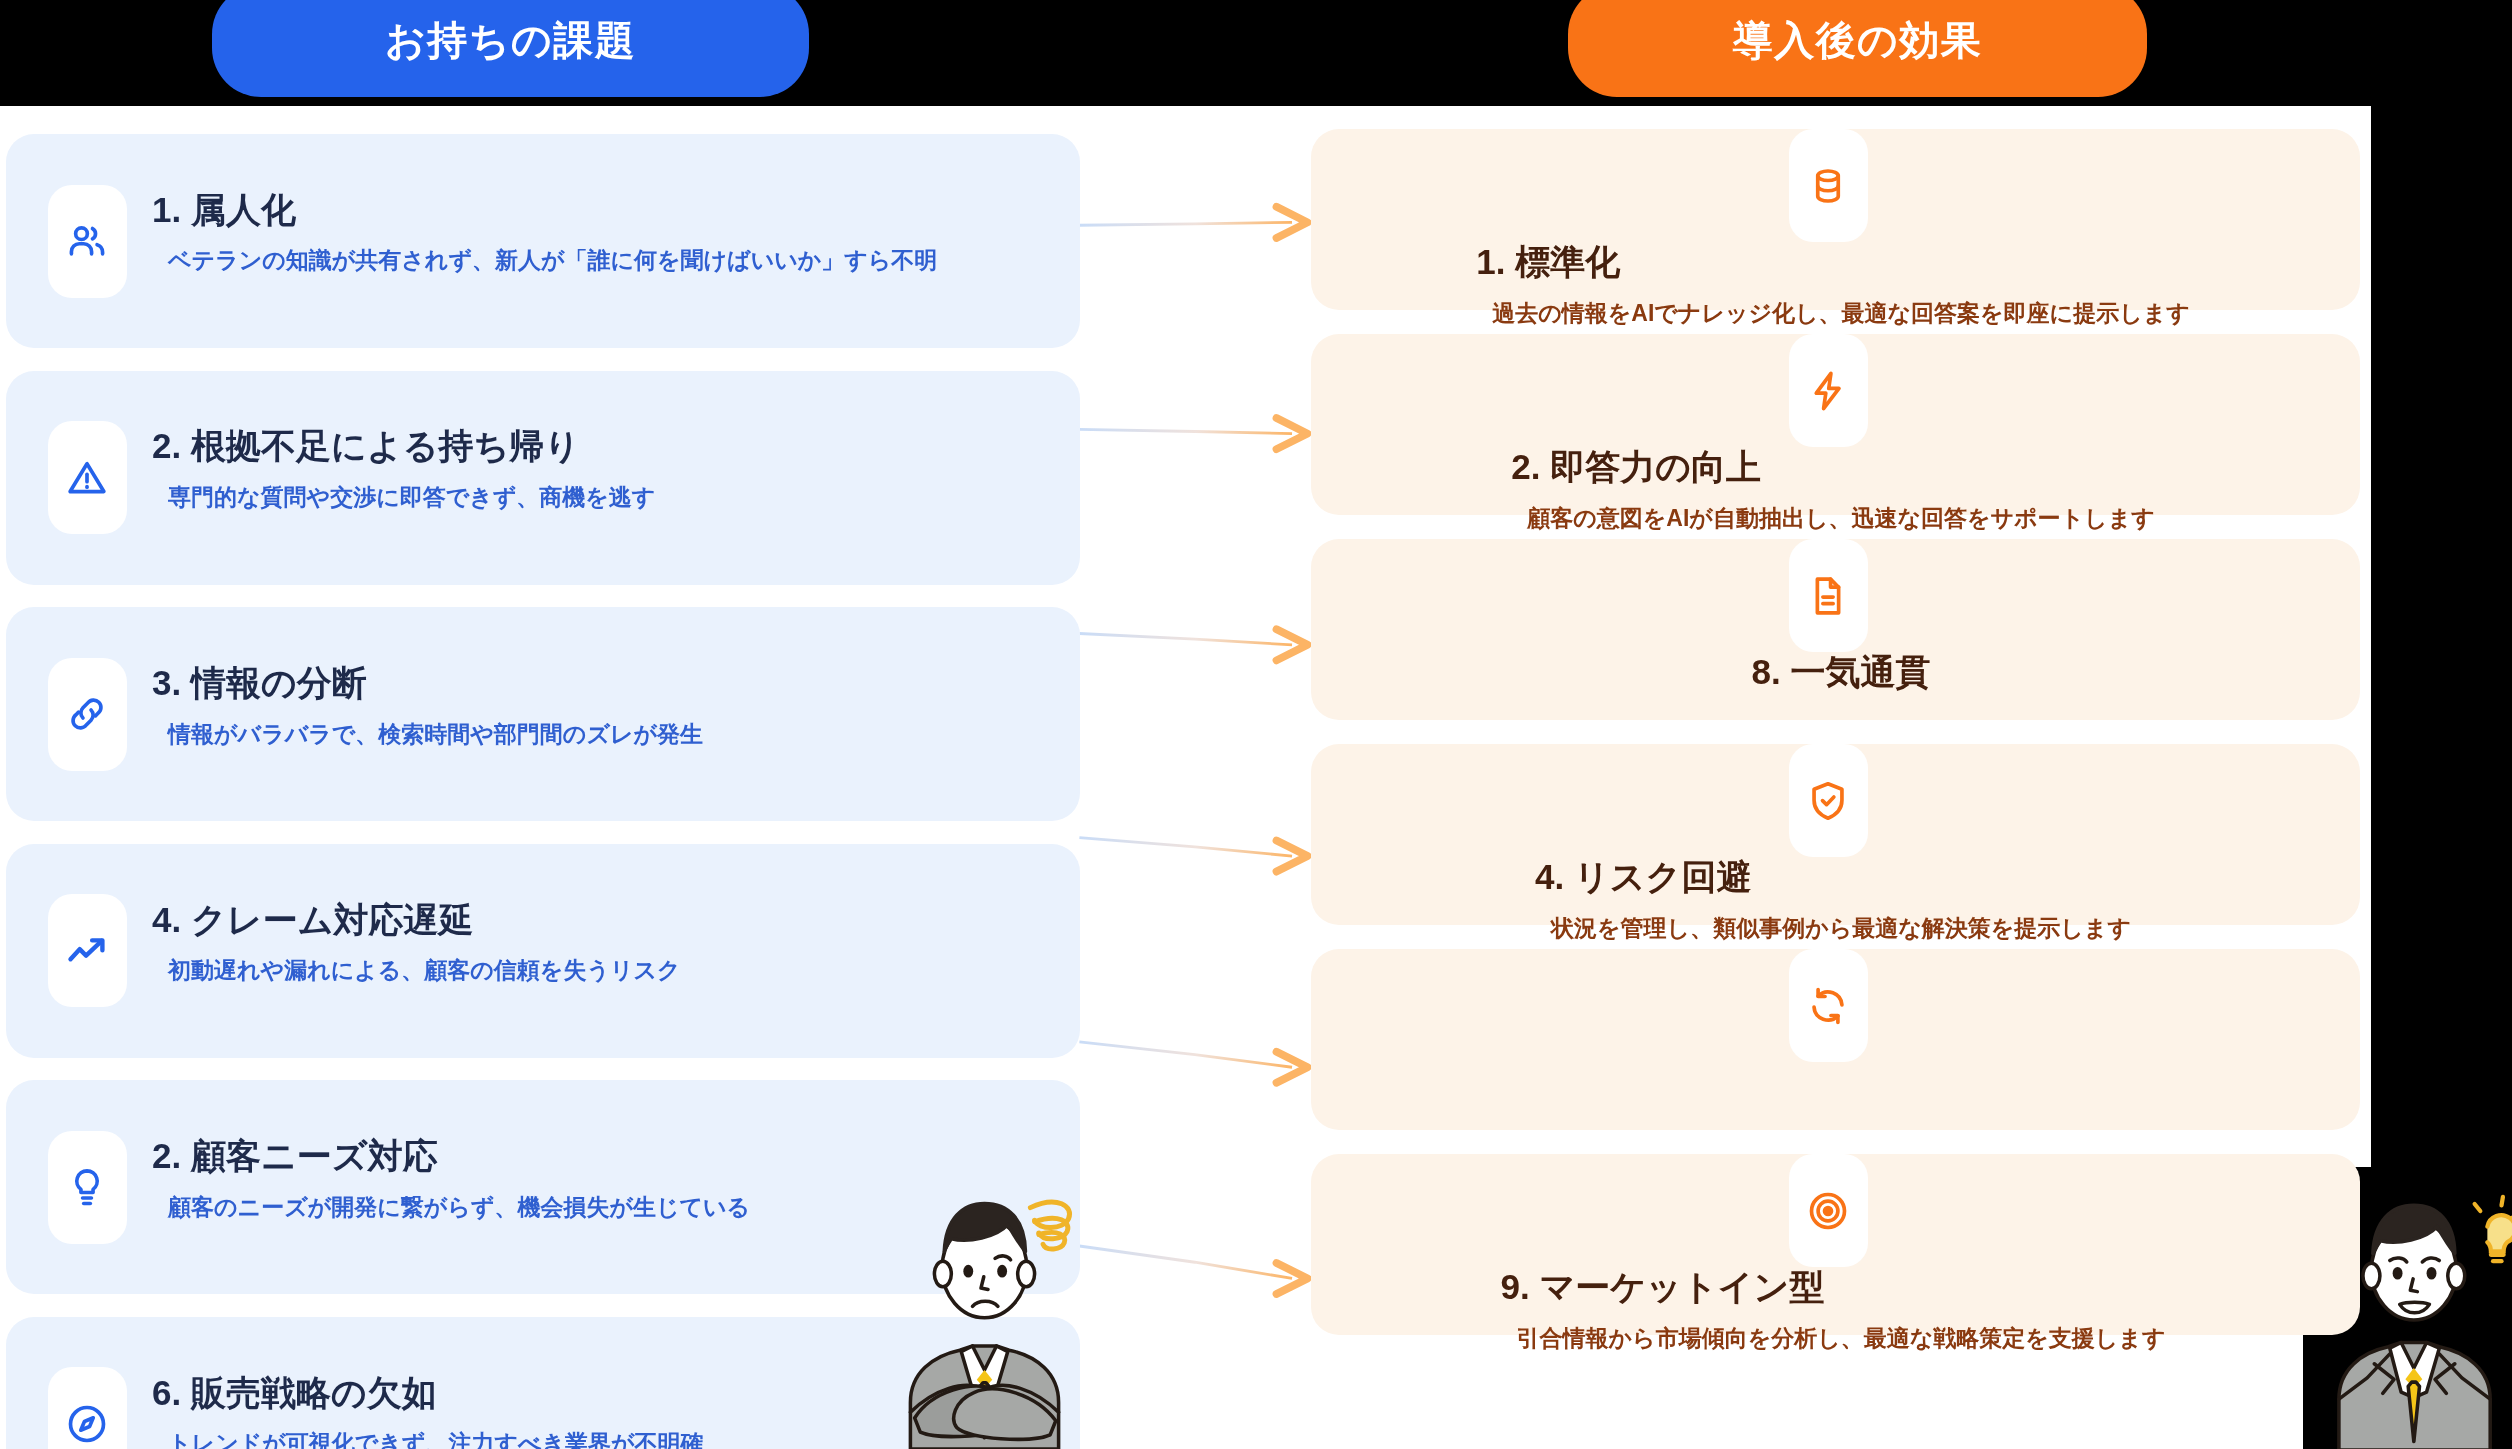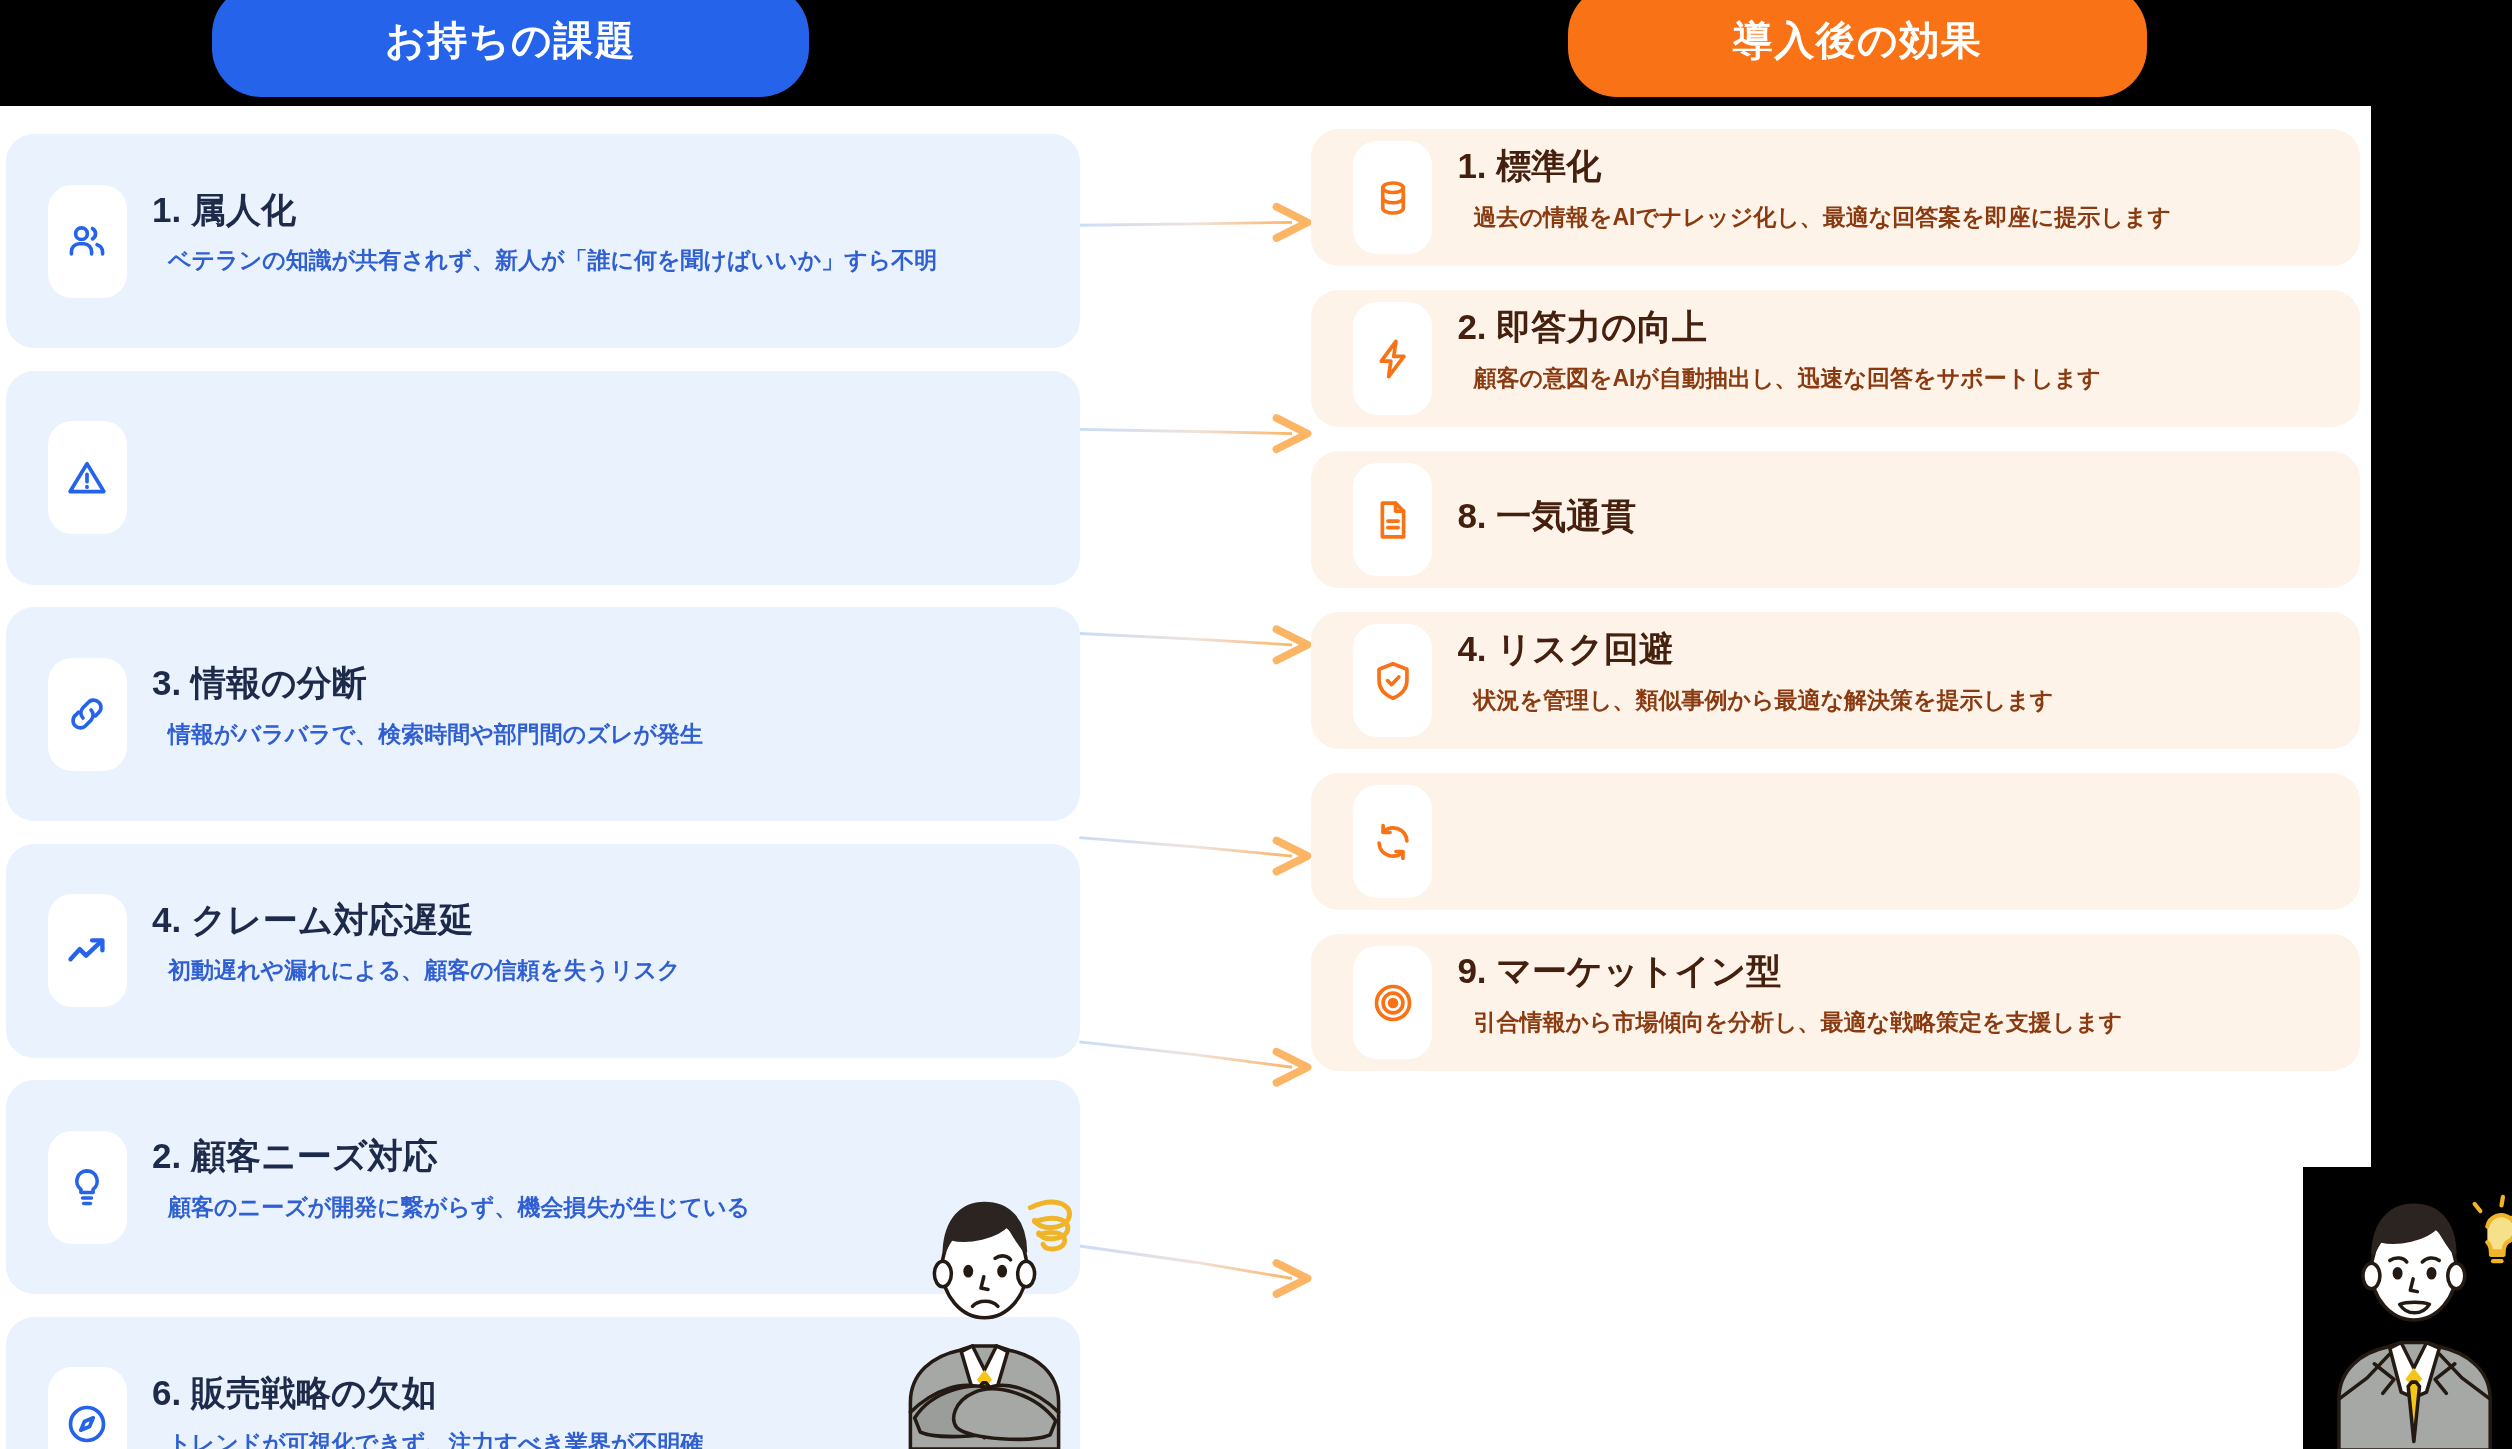--- a/index.html
+++ b/index.html
@@ -29,21 +29,21 @@
   .col{position:absolute;}
   #col-left{left:5.7px;top:134px;width:1074px;}
   #col-right{left:1311px;top:129px;width:1049px;}
 
   .card{
     position:relative;display:flex;align-items:center;
     border-radius:28px;box-sizing:border-box;
     padding:0 31px 0 42px;
   }
   #col-left .card{background:#eaf2fd;height:214px;margin-bottom:22.6px;}
-  #col-right .card{background:#fdf3e8;height:137px;margin-bottom:24px;}
+  #col-right .card{background:#fdf3e8;height:181px;margin-bottom:24px;flex-direction:column;}
 
   .iconbox{
     flex:0 0 auto;width:79px;height:113px;background:#fff;
     border-radius:24px;display:flex;align-items:center;justify-content:center;
     margin-right:25.4px;
   }
   .iconbox svg{width:44px;height:44px;display:block;}
 
   .card-body{flex:1 1 auto;min-width:0;}
   .card-title{
@@ -115,20 +115,24 @@
       </div>
     </div>
 
     <div class="card">
       <div class="iconbox">
         <svg viewBox="0 0 24 24" fill="none" stroke="#2563eb" stroke-width="2" stroke-linecap="round" stroke-linejoin="round">
           <path d="M12 4.2 2.8 19.4h18.4z"></path>
             <path d="M12 10v4"></path>
             <path d="M12 16.7v.3"></path>
         </svg>
+      </div>
+      <div class="card-body">
+        <p class="card-title">2. 根拠不足による持ち帰り</p>
+        <p class="card-desc">専門的な質問や交渉に即答できず、商機を逃す</p>
       </div>
     </div>
 
     <div class="card">
       <div class="iconbox">
         <svg viewBox="0 0 24 24" fill="none" stroke="#2563eb" stroke-width="2" stroke-linecap="round" stroke-linejoin="round">
           <path d="M14.2 9.8a4 4 0 0 1 0 5.6l-2.6 2.6a4 4 0 1 1-5.6-5.6l1.4-1.4"></path>
           <path d="M9.8 14.2a4 4 0 0 1 0-5.6l2.6-2.6a4 4 0 1 1 5.6 5.6l-1.4 1.4"></path>
         </svg>
       </div>

